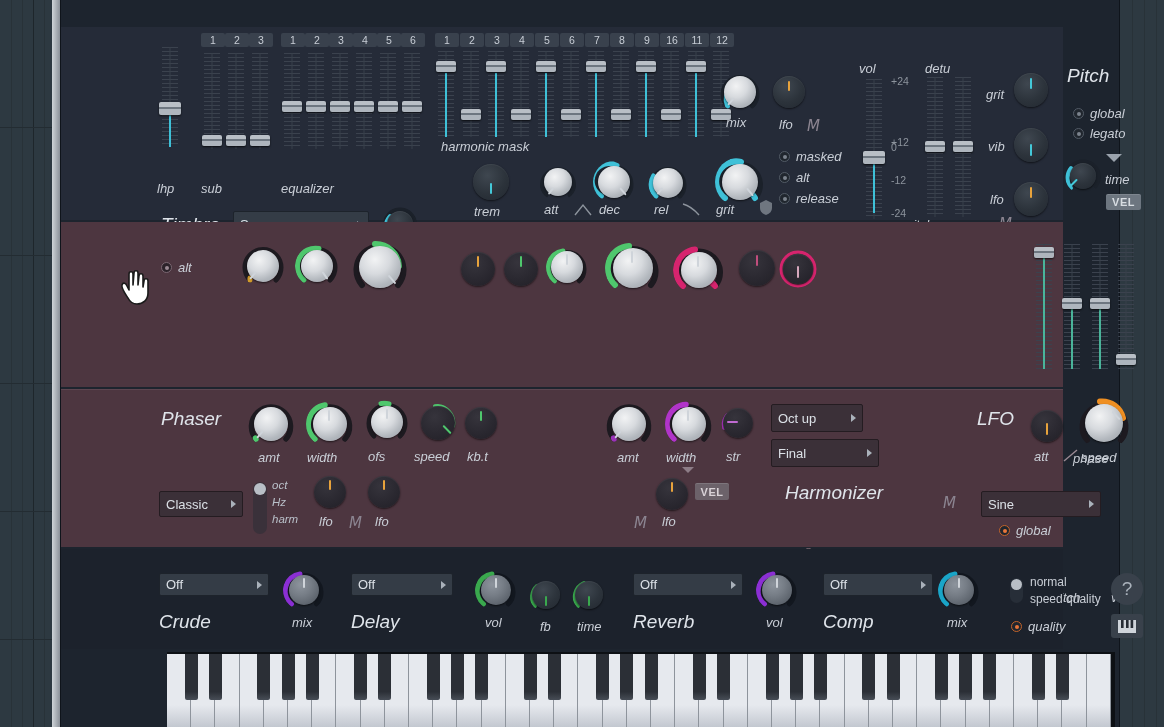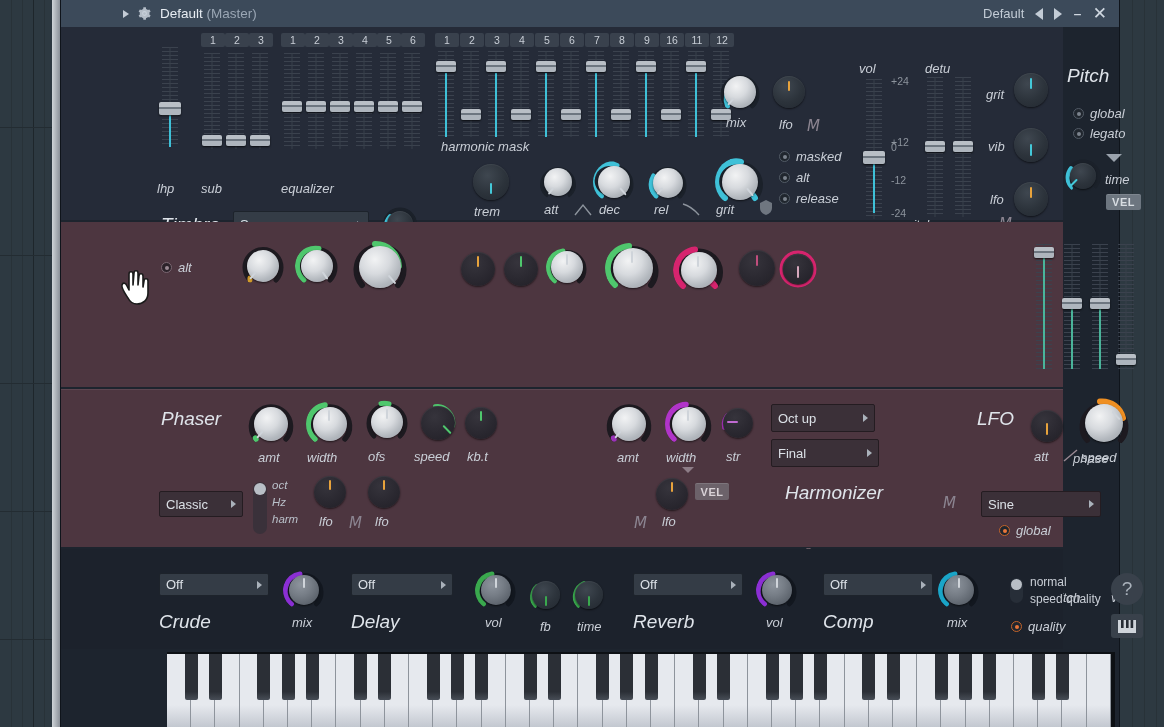--- a/index.html
+++ b/index.html
@@ -192,42 +192,20 @@
 </div>
 <div id="rightstrip">
   <div class="vline" style="left:12px"></div>
   <div class="vline" style="left:24px"></div>
   <div class="vline" style="left:36px"></div>
 </div>
 <div id="scrollstrip"></div>
 
 <div id="plugin">
 
-  <div id="titlebar">
-    <div class="tb-left">
-      <div class="tri-right"></div>
-      <div class="gear">
-        <svg width="15" height="15" viewBox="0 0 24 24">
-          <path fill="#c9d1da" d="M12 8.2a3.8 3.8 0 100 7.6 3.8 3.8 0 000-7.6zm0 6a2.2 2.2 0 110-4.4 2.2 2.2 0 010 4.4z"></path>
-          <path fill="#c9d1da" d="M20 12c0-.6-.07-1.2-.2-1.74l2-1.3-2-3.46-2.26.86a7.9 7.9 0 00-3-1.74L14.2 2h-4l-.34 2.62a7.9 7.9 0 00-3 1.74L4.6 5.5l-2 3.46 2 1.3c-.13.54-.2 1.14-.2 1.74s.07 1.2.2 1.74l-2 1.3 2 3.46 2.26-.86a7.9 7.9 0 003 1.74L10.2 22h4l.34-2.62a7.9 7.9 0 003-1.74l2.26.86 2-3.46-2-1.3c.13-.54.2-1.14.2-1.74z" opacity=".85"></path>
-        </svg>
-      </div>
-      <div id="tb-title">
-        <span>Default</span>
-        <span class="muted">(Master)</span>
-      </div>
-    </div>
-    <div class="tb-right">
-      <span id="tb-preset">Default</span>
-      <span class="navarrow prev"></span>
-      <span class="navarrow next"></span>
-      <span class="winbtn">–</span>
-      <span class="winbtn">✕</span>
-    </div>
-  </div>
 
   <div class="panel pnl-dark" style="position:absolute;left:0;top:27px;width:1002px;height:193px;">
 
     <div class="vslider" style="left:96px;top:20px;width:26px;height:100px;position:absolute;">
       <div class="track"></div>
         <div class="trackline"></div>
       <div class="fill" style="top:60px;bottom:0;"></div>
       <div class="handle" style="top:55px;"></div>
     </div>
     <div class="lbl" style="position:absolute;left:96px;top:154px;">lhp</div>
@@ -838,21 +816,21 @@
     <div class="lbl" style="position:absolute;left:665px;top:59px;">str</div>
 
     <div class="knob dark plum" style="position:absolute;left:595px;top:88px;width:32px;height:32px;">
       <div class="body" style="inset:0;"></div>
         <div class="tick" style="left:15px;top:4px;height:10px;"></div>
     </div>
     <div class="mglyph" style="position:absolute;left:573px;top:124px;">M</div>
     <div class="lbl" style="position:absolute;left:601px;top:124px;">lfo</div>
     <div class="vel plum" style="position:absolute;left:634px;top:93px;width:34px;height:17px;">VEL</div>
 
-    <div class="combo plum" style="position:absolute;left:710px;top:14px;width:104px;height:28px;">
+    <div class="combo plum" style="position:absolute;left:710px;top:14px;width:92px;height:28px;">
       <span>Oct up</span>
       <span class="arr"></span>
     </div>
     <div class="combo plum" style="position:absolute;left:710px;top:49px;width:108px;height:28px;">
       <span>Final</span>
       <span class="arr"></span>
     </div>
     <div class="sect-title" style="position:absolute;left:724px;top:92px;">Harmonizer</div>
 
     <div class="sect-title" style="position:absolute;left:916px;top:18px;">LFO</div>

